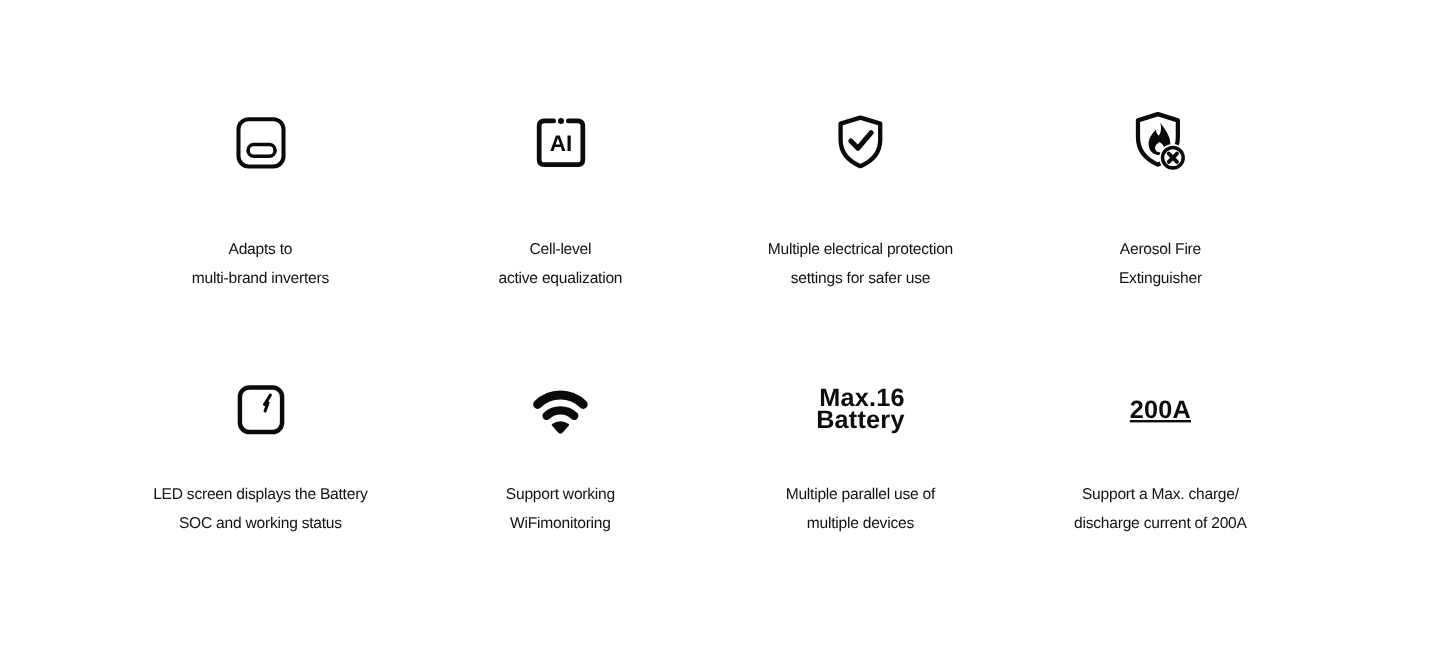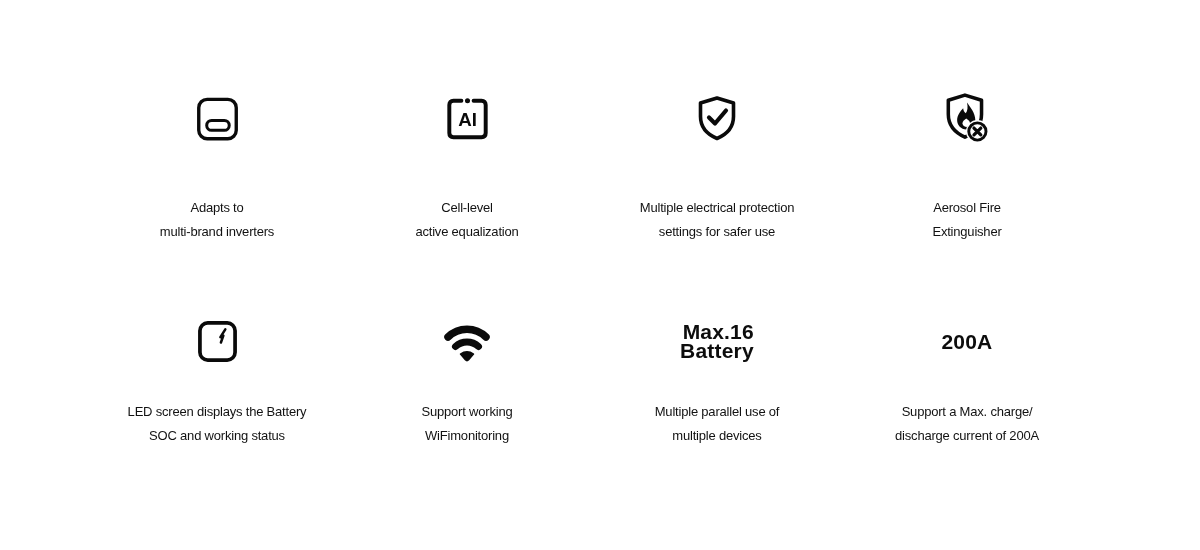--- a/index.html
+++ b/index.html
@@ -35,21 +35,21 @@
   .cap-line { white-space: nowrap; }
   .headline {
     display: inline-block;
     text-align: right;
     font-weight: 700;
     font-size: 21px;
     line-height: 19px;
     color: #0d0d0d;
     letter-spacing: 0.2px;
   }
-  .headline.single { text-align: center; }
+  .headline.single { text-align: center; text-decoration: underline; }
   svg { display: block; }
 </style>
 </head>
 <body>
 
 <div class="page">
 
   <div class="grid-row row1">
 
     <div class="feature">

